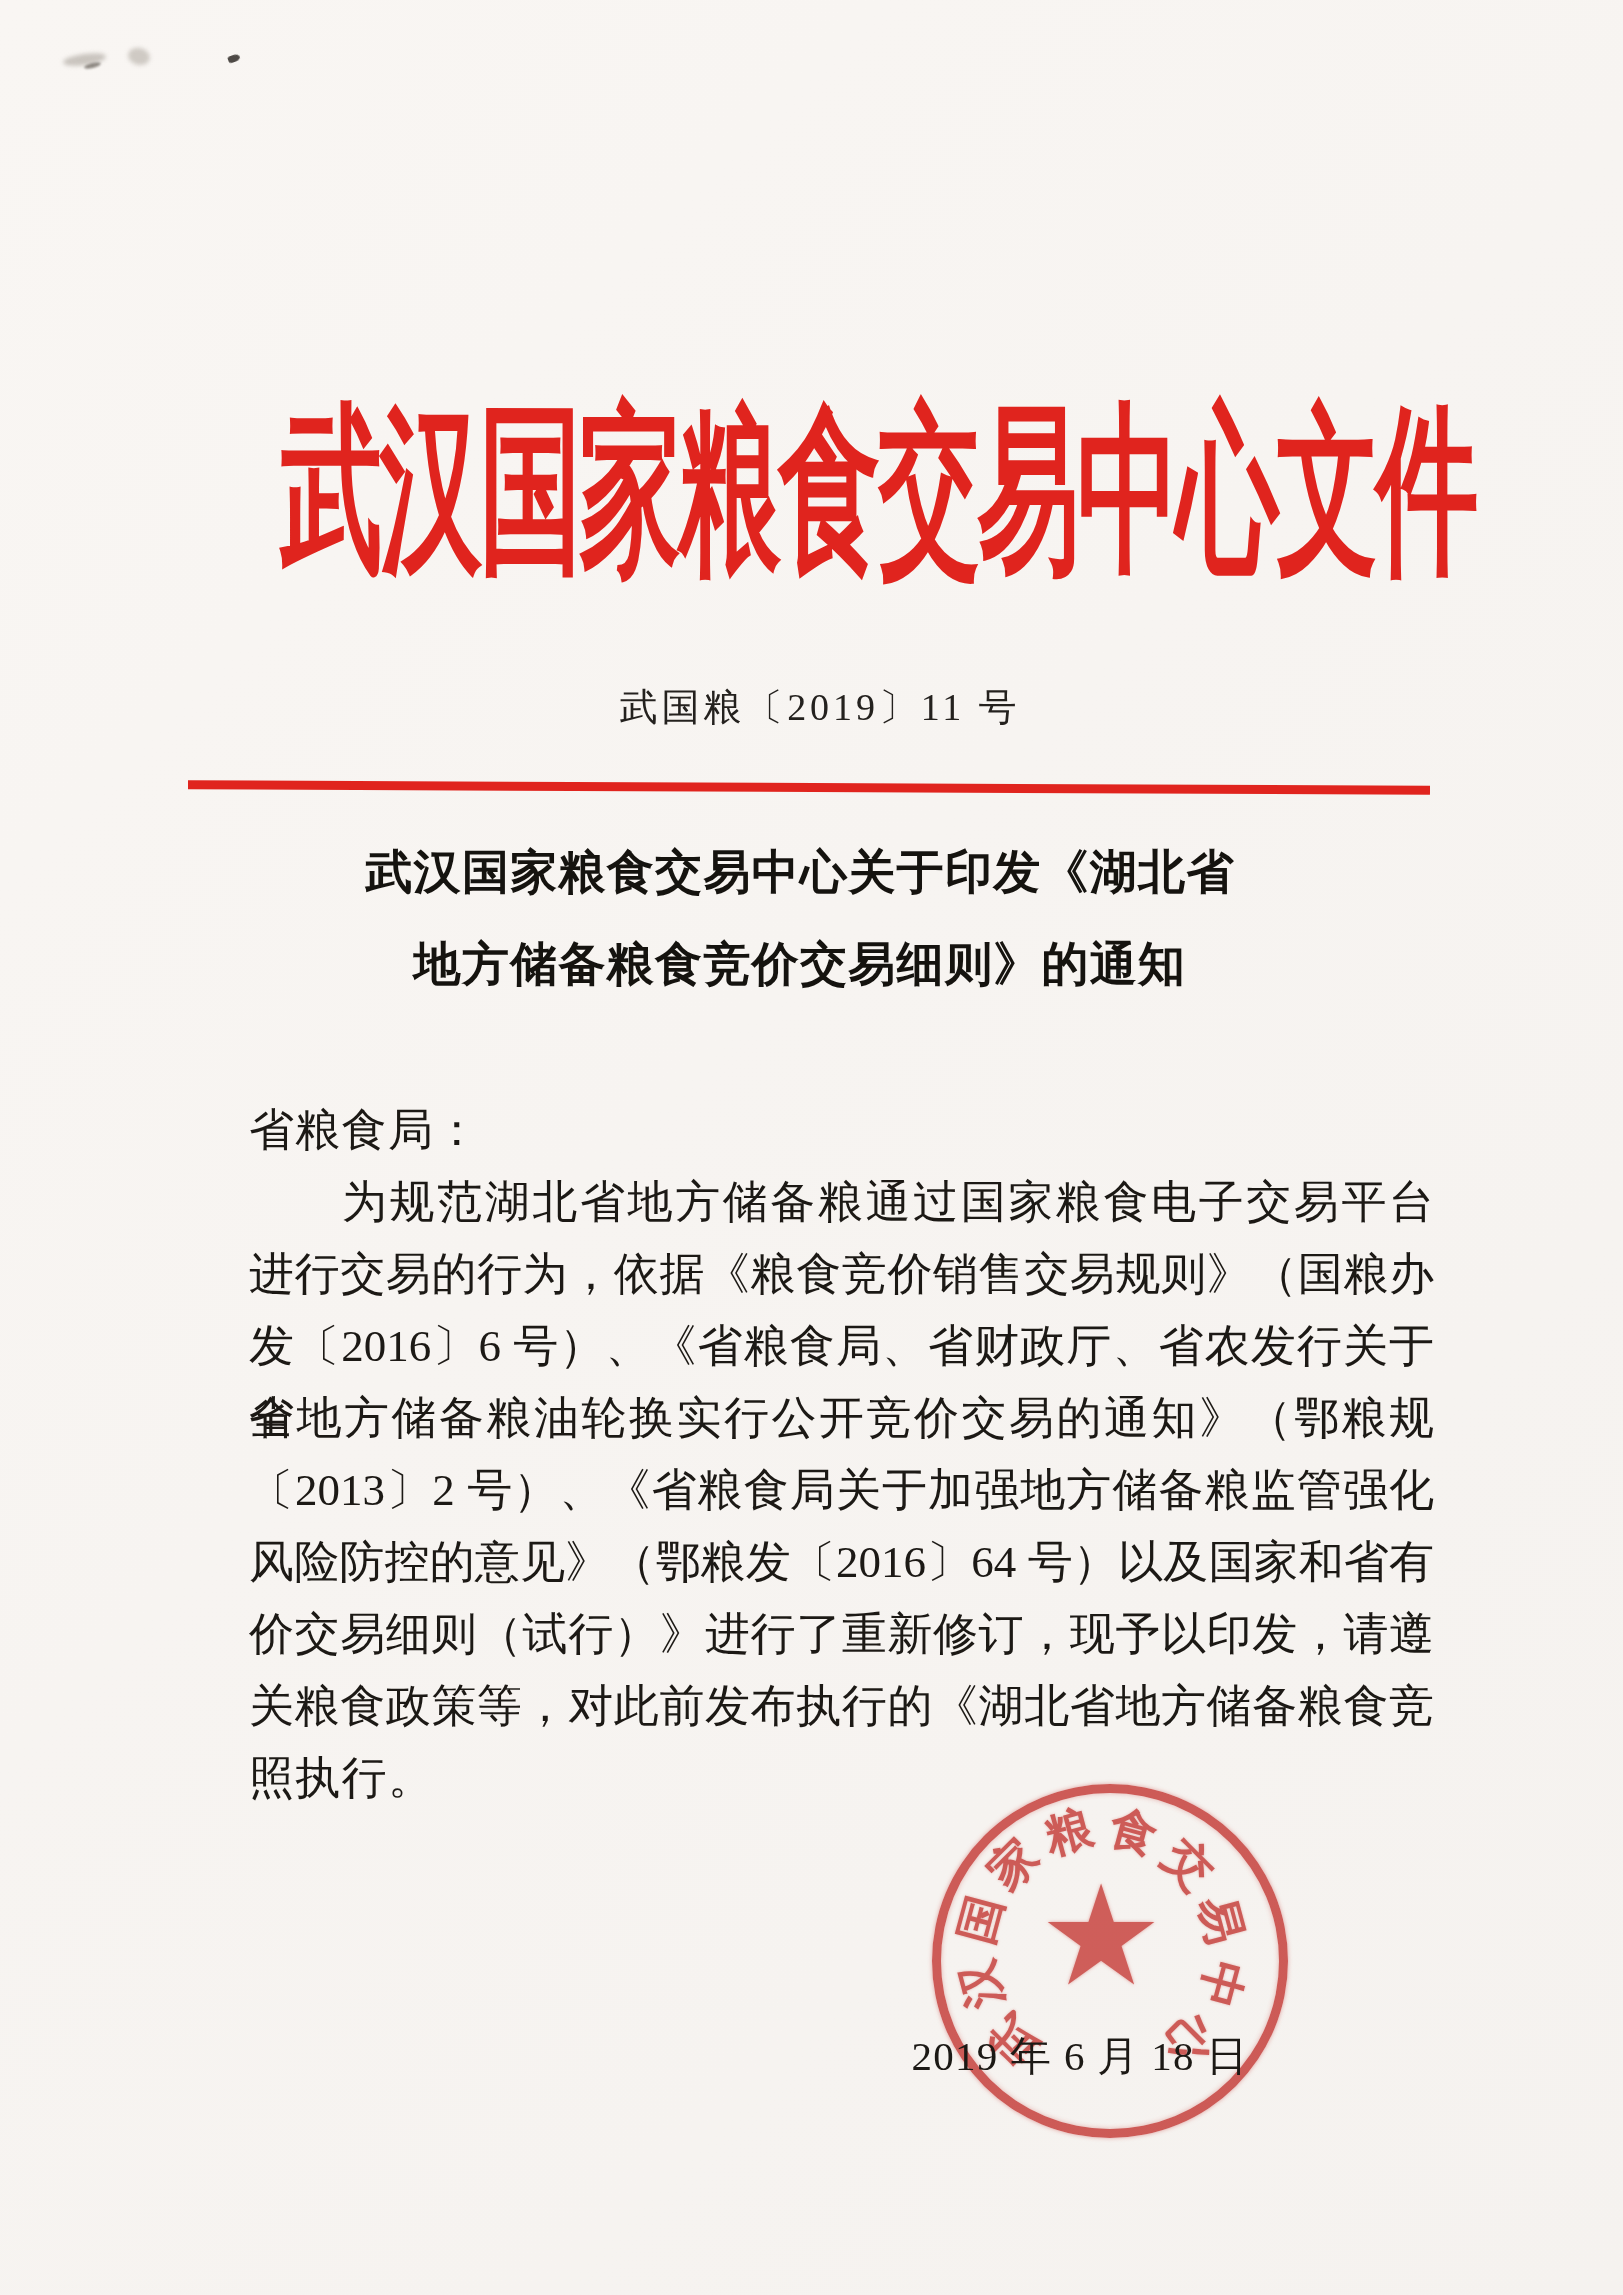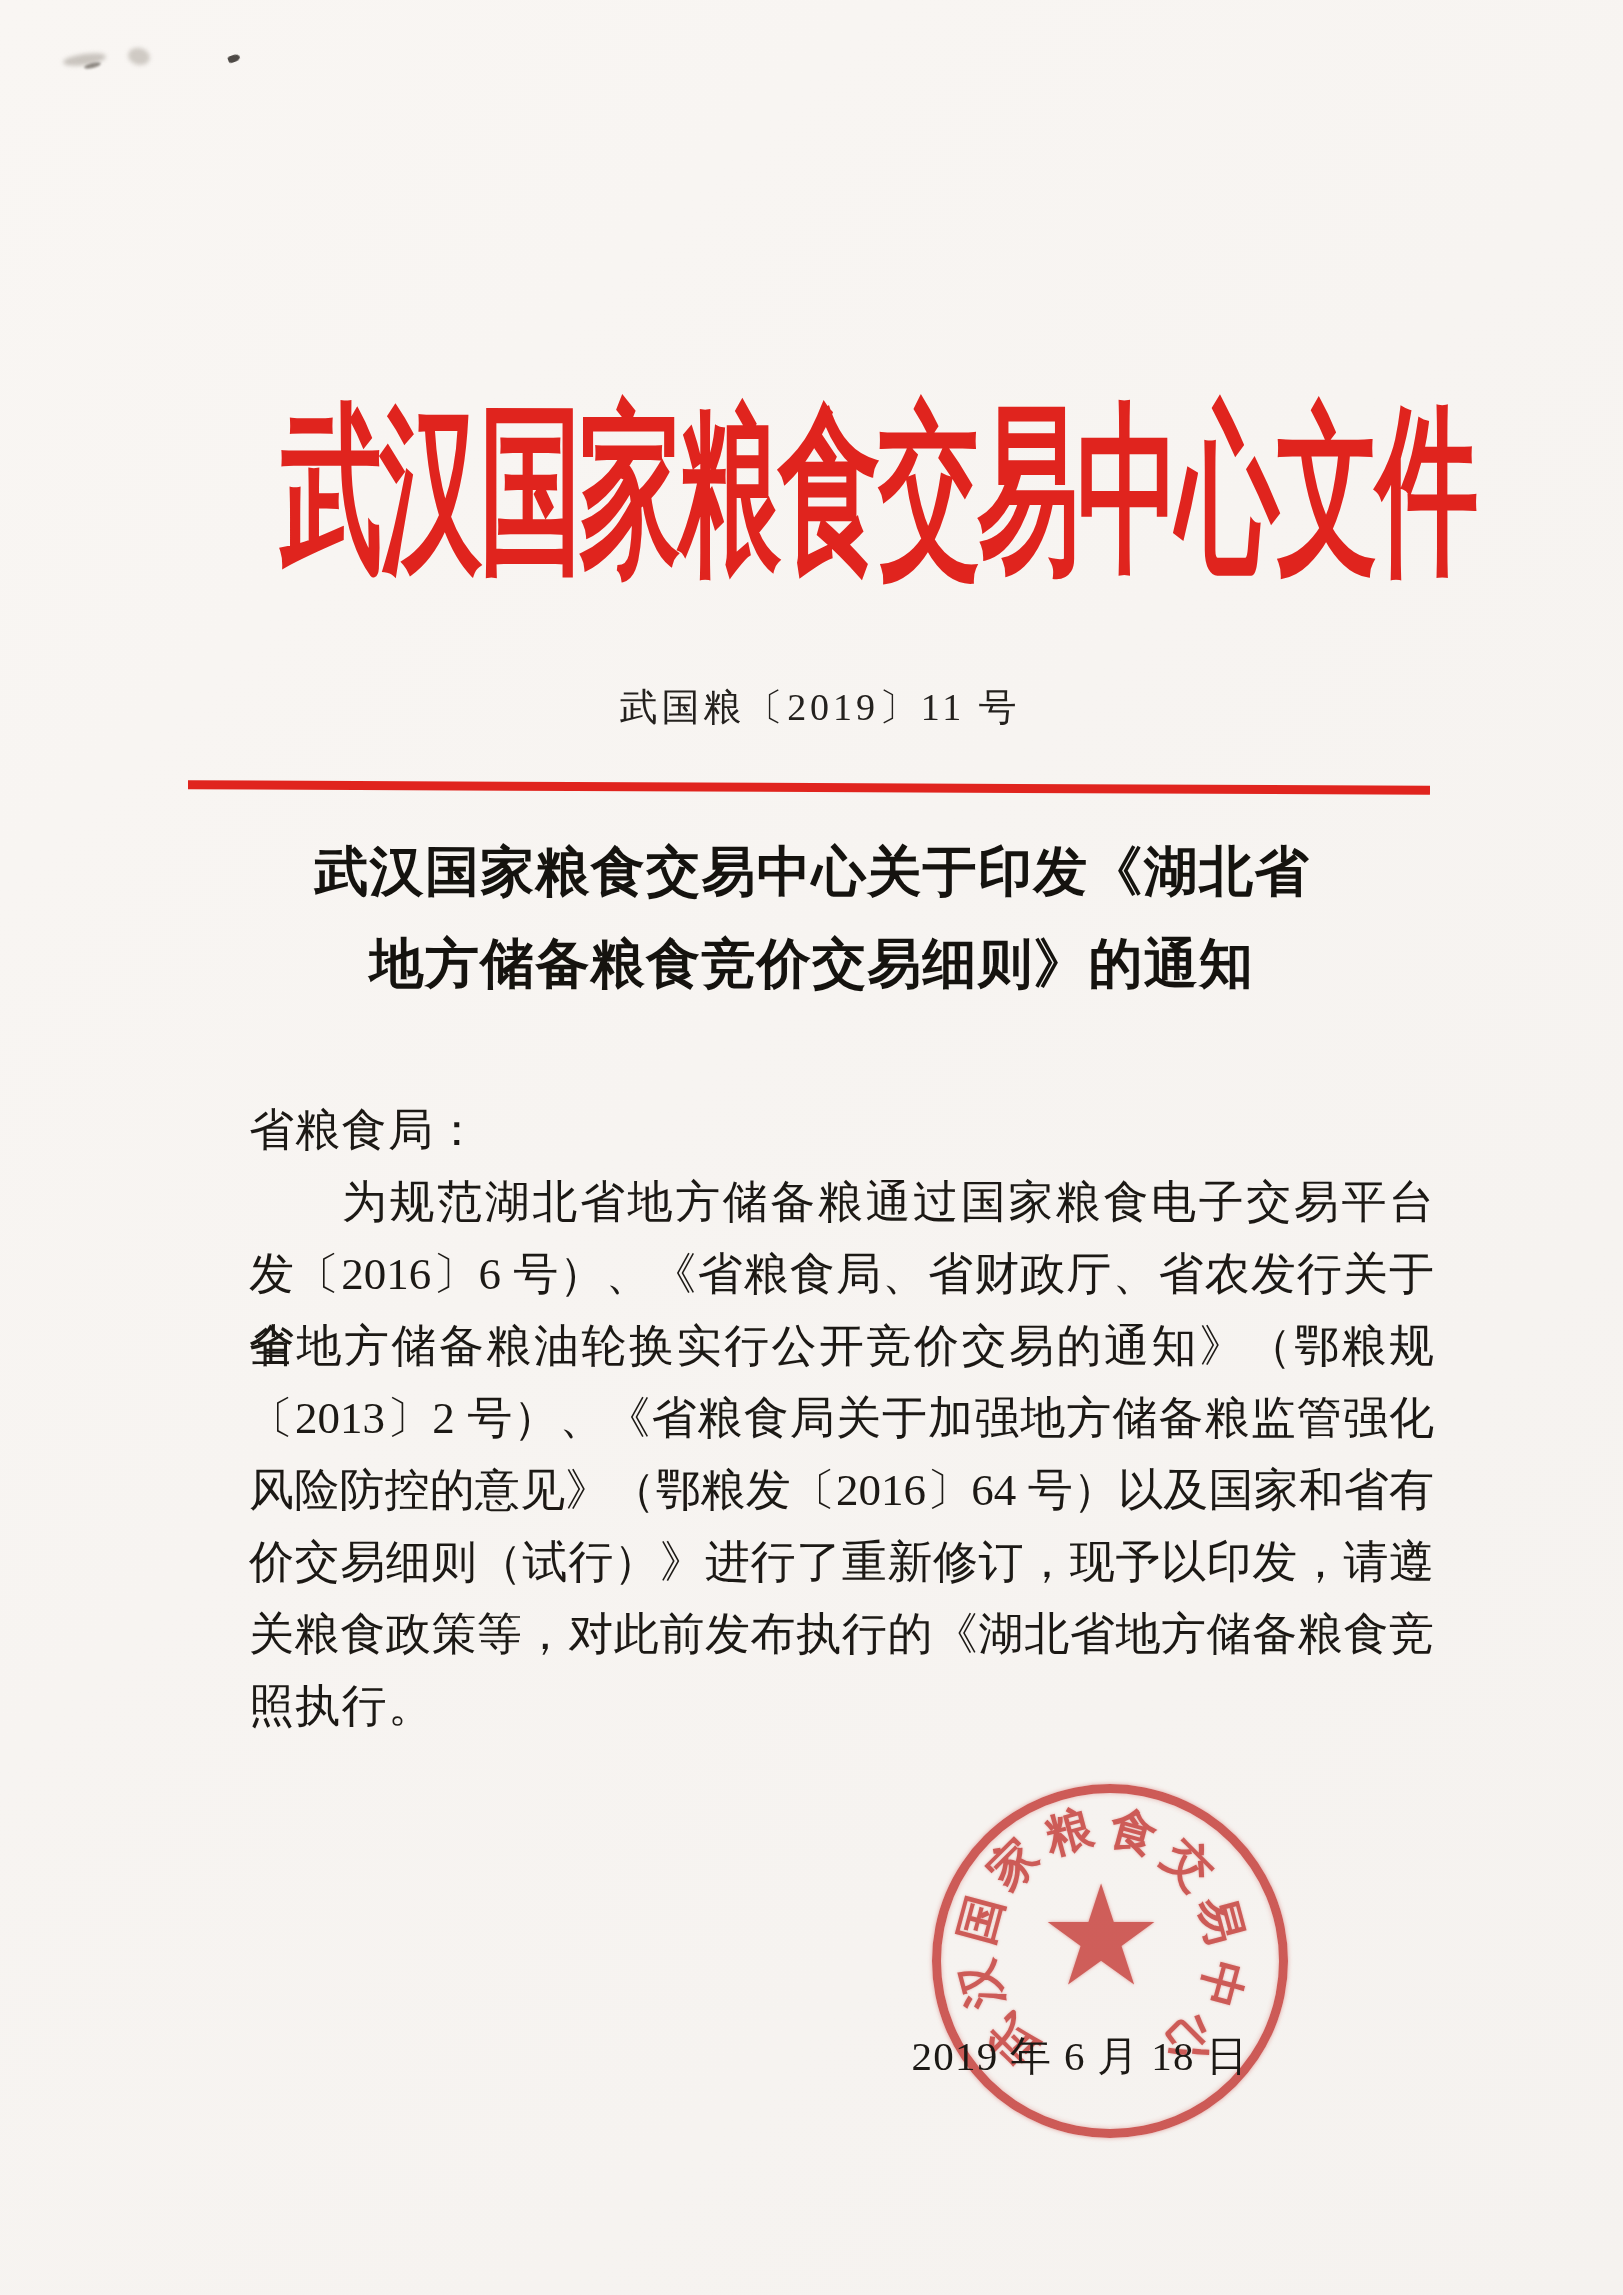--- a/index.html
+++ b/index.html
@@ -34,23 +34,23 @@
     position:absolute;left:0;top:682px;width:1624px;
     text-align:center;font-size:38px;letter-spacing:3.9px;color:#24211e;margin-left:8px;
   }
   
   .red-rule{
     position:absolute;left:188px;top:783px;width:1242px;height:9.2px;
     background:#e0241e;transform:rotate(0.25deg);
   }
   
   .doc-title{
-    position:absolute;left:92px;top:826px;width:1440px;
+    position:absolute;left:80px;top:826px;width:1440px;
     text-align:center;font-weight:900;color:#15130f;
-    font-size:54px;line-height:92px;letter-spacing:1.3px;
+    font-size:47px;line-height:92px;letter-spacing:1.3px;
   }
   
   .body-block{
     position:absolute;left:249px;top:1094px;width:1185px;
     font-size:45px;line-height:72px;color:#1c1915;
   }
   .body-line{height:72px;white-space:nowrap;letter-spacing:1.3px;}
   .body-line.just{white-space:normal;text-align:justify;text-align-last:justify;letter-spacing:0;}
   .body-line.indent{padding-left:93px;}
 
@@ -114,20 +114,21 @@
   <div class="red-rule"></div>
 
   <div class="doc-title">
     <div>武汉国家粮食交易中心关于印发《湖北省</div>
     <div>地方储备粮食竞价交易细则》的通知</div>
   </div>
 
   <div class="body-block">
     <div class="body-line">省粮食局：</div>
     <div class="body-line just indent">为规范湖北省地方储备粮通过国家粮食电子交易平台</div>
+    <div class="body-line just">进行交易的行为，依据《粮食竞价销售交易规则》（国粮办</div>
     <div class="body-line just">发〔2016〕6 号）、《省粮食局、省财政厅、省农发行关于全</div>
     <div class="body-line just">省地方储备粮油轮换实行公开竞价交易的通知》（鄂粮规</div>
     <div class="body-line just">〔2013〕2 号）、《省粮食局关于加强地方储备粮监管强化</div>
     <div class="body-line just">风险防控的意见》（鄂粮发〔2016〕64 号）以及国家和省有</div>
     <div class="body-line just">价交易细则（试行）》进行了重新修订，现予以印发，请遵</div>
     <div class="body-line just">关粮食政策等，对此前发布执行的《湖北省地方储备粮食竞</div>
     <div class="body-line">照执行。</div>
   </div>
 
   <div class="seal">

